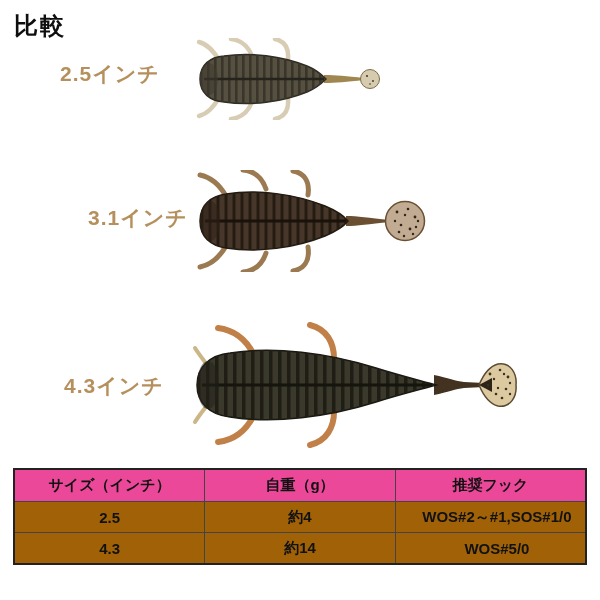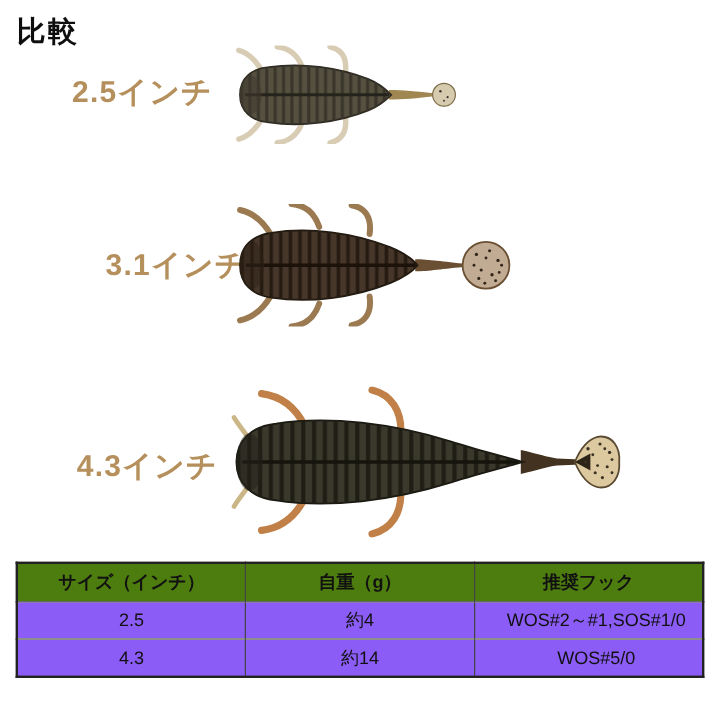--- a/index.html
+++ b/index.html
@@ -5,40 +5,40 @@
   html,body{margin:0;padding:0;background:#fff;}
   .canvas{
     position:relative;width:600px;height:600px;background:#ffffff;
     font-family:"Liberation Sans","DejaVu Sans",sans-serif;overflow:hidden;
   }
   .title{
     position:absolute;left:14px;top:10px;font-size:24px;font-weight:bold;
     color:#0e0e0e;letter-spacing:2px;
   }
   .size-label{
-    position:absolute;font-size:25px;font-weight:bold;color:#b5905c;letter-spacing:1px;
+    position:absolute;font-size:21px;font-weight:bold;color:#b5905c;letter-spacing:1px;
   }
   .size-label.l1{left:60px;top:60px;}
   .size-label.l2{left:72px;top:204px;margin-left:16px;}
   .size-label.l3{left:64px;top:372px;}
   .lure{position:absolute;}
   .lure.p1{left:196px;top:38px;}
   .lure.p2{left:196px;top:170px;}
   .lure.p3{left:192px;top:322px;}
   table.spec{
     position:absolute;left:13px;top:468px;width:574px;
     border-collapse:collapse;table-layout:fixed;
     border:2px solid #222;
   }
   table.spec th,table.spec td{
     border:1px solid #444;font-size:15px;color:#111;
     text-align:center;vertical-align:middle;overflow:hidden;white-space:nowrap;
   }
-  table.spec th{height:29px;background:#4d7c0f;font-weight:bold;}
-  table.spec td{height:28px;font-weight:400;background:#8b5cf6;}
+  table.spec th{height:29px;background:#ec4899;font-weight:bold;}
+  table.spec td{height:28px;font-weight:700;background:#a16207;}
   table.spec td.c-hook{text-align:center;padding-left:14px;}
 </style>
 </head>
 <body>
 
 <div class="canvas">
 
   <div class="title">比較</div>
 
   <div class="size-label l1">2.5インチ</div>

